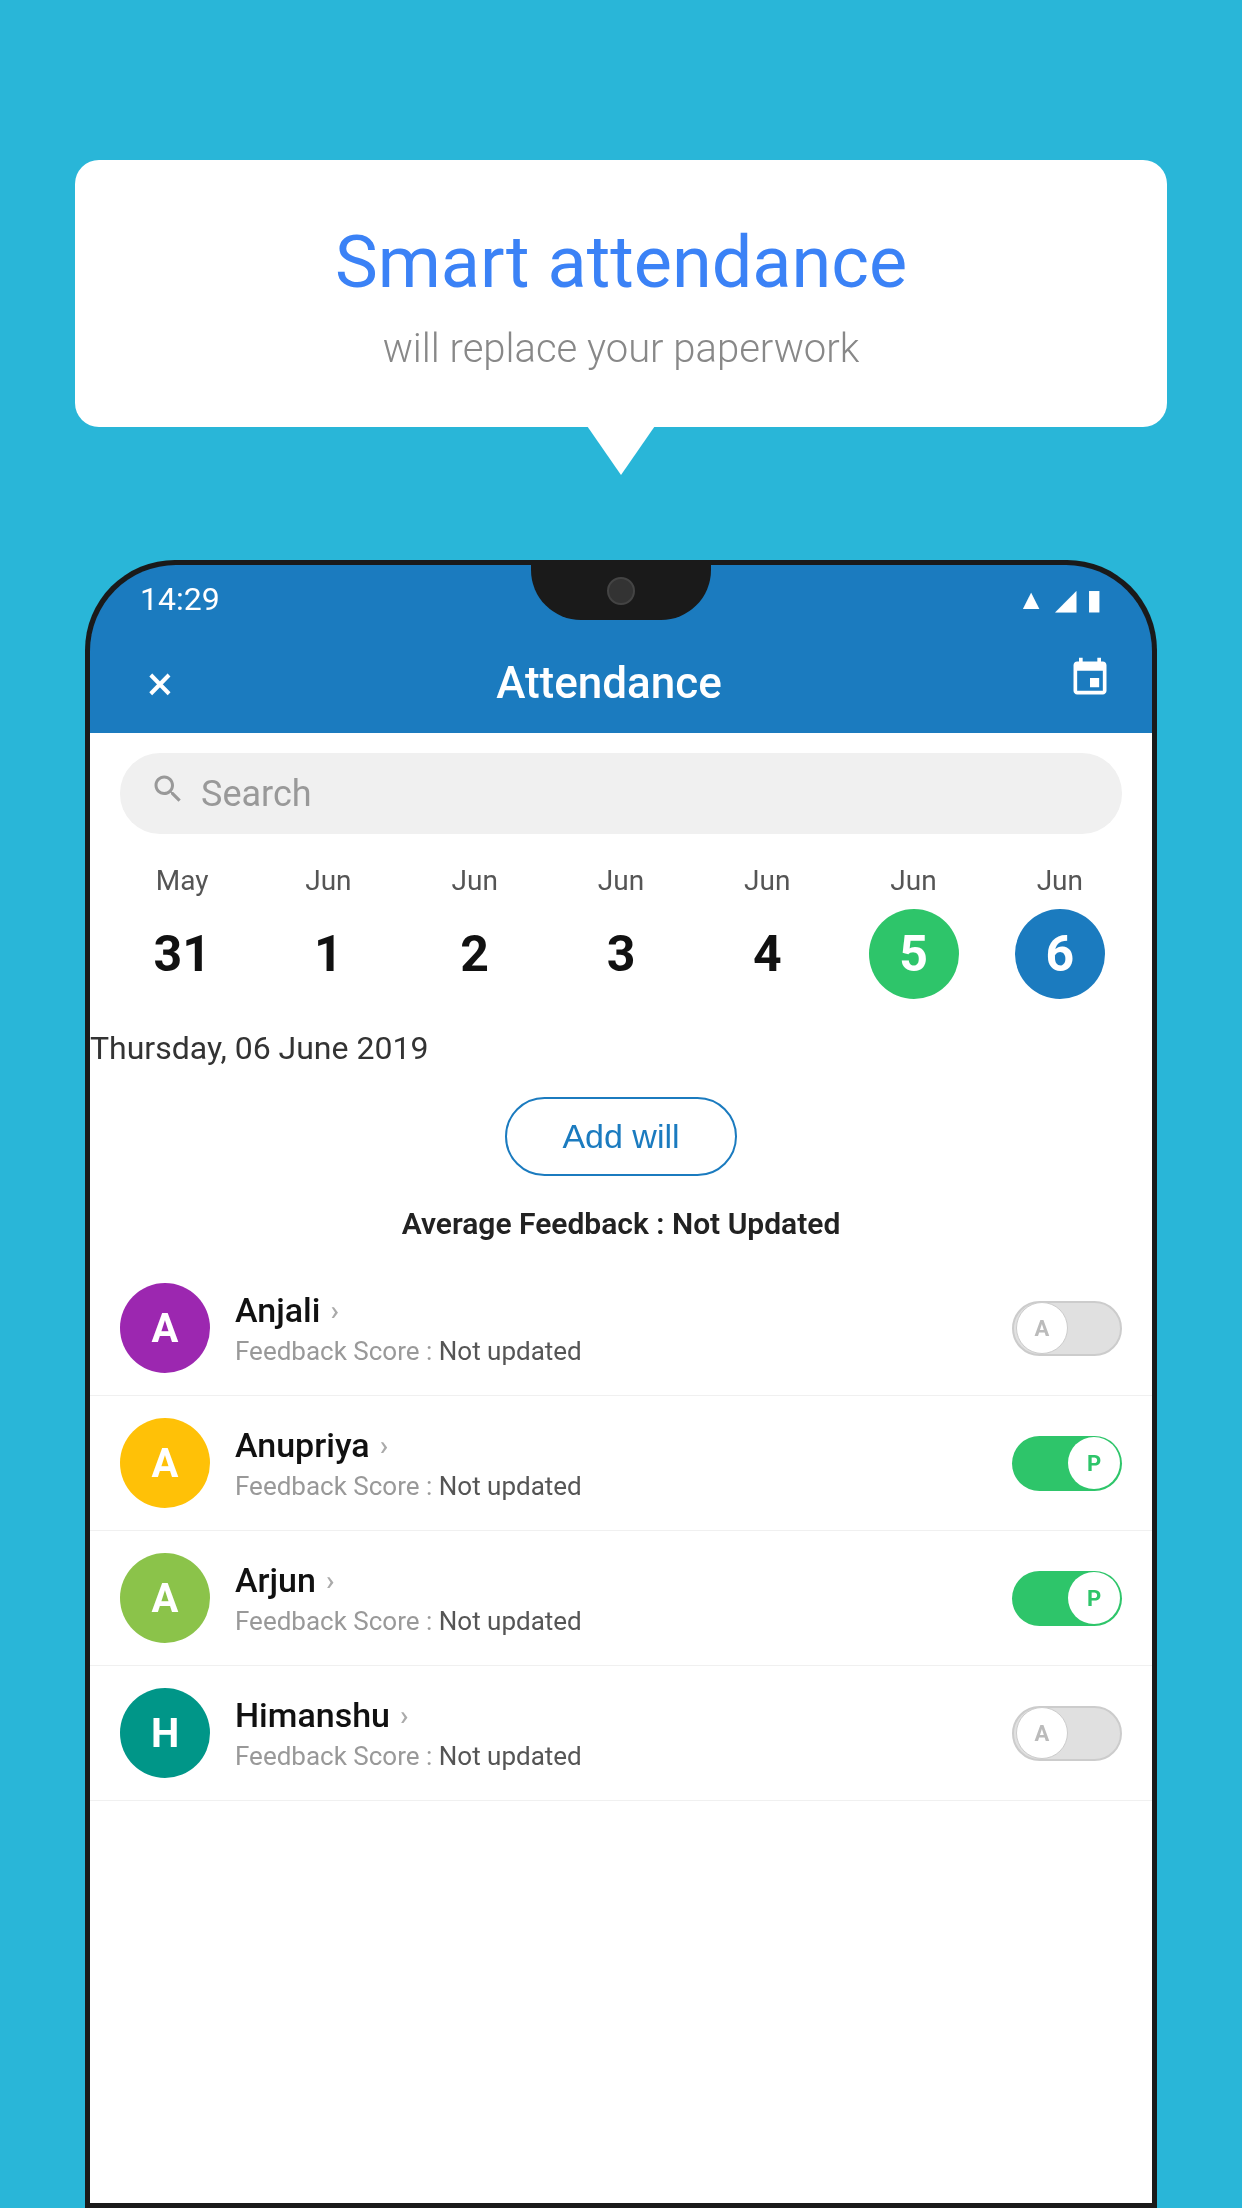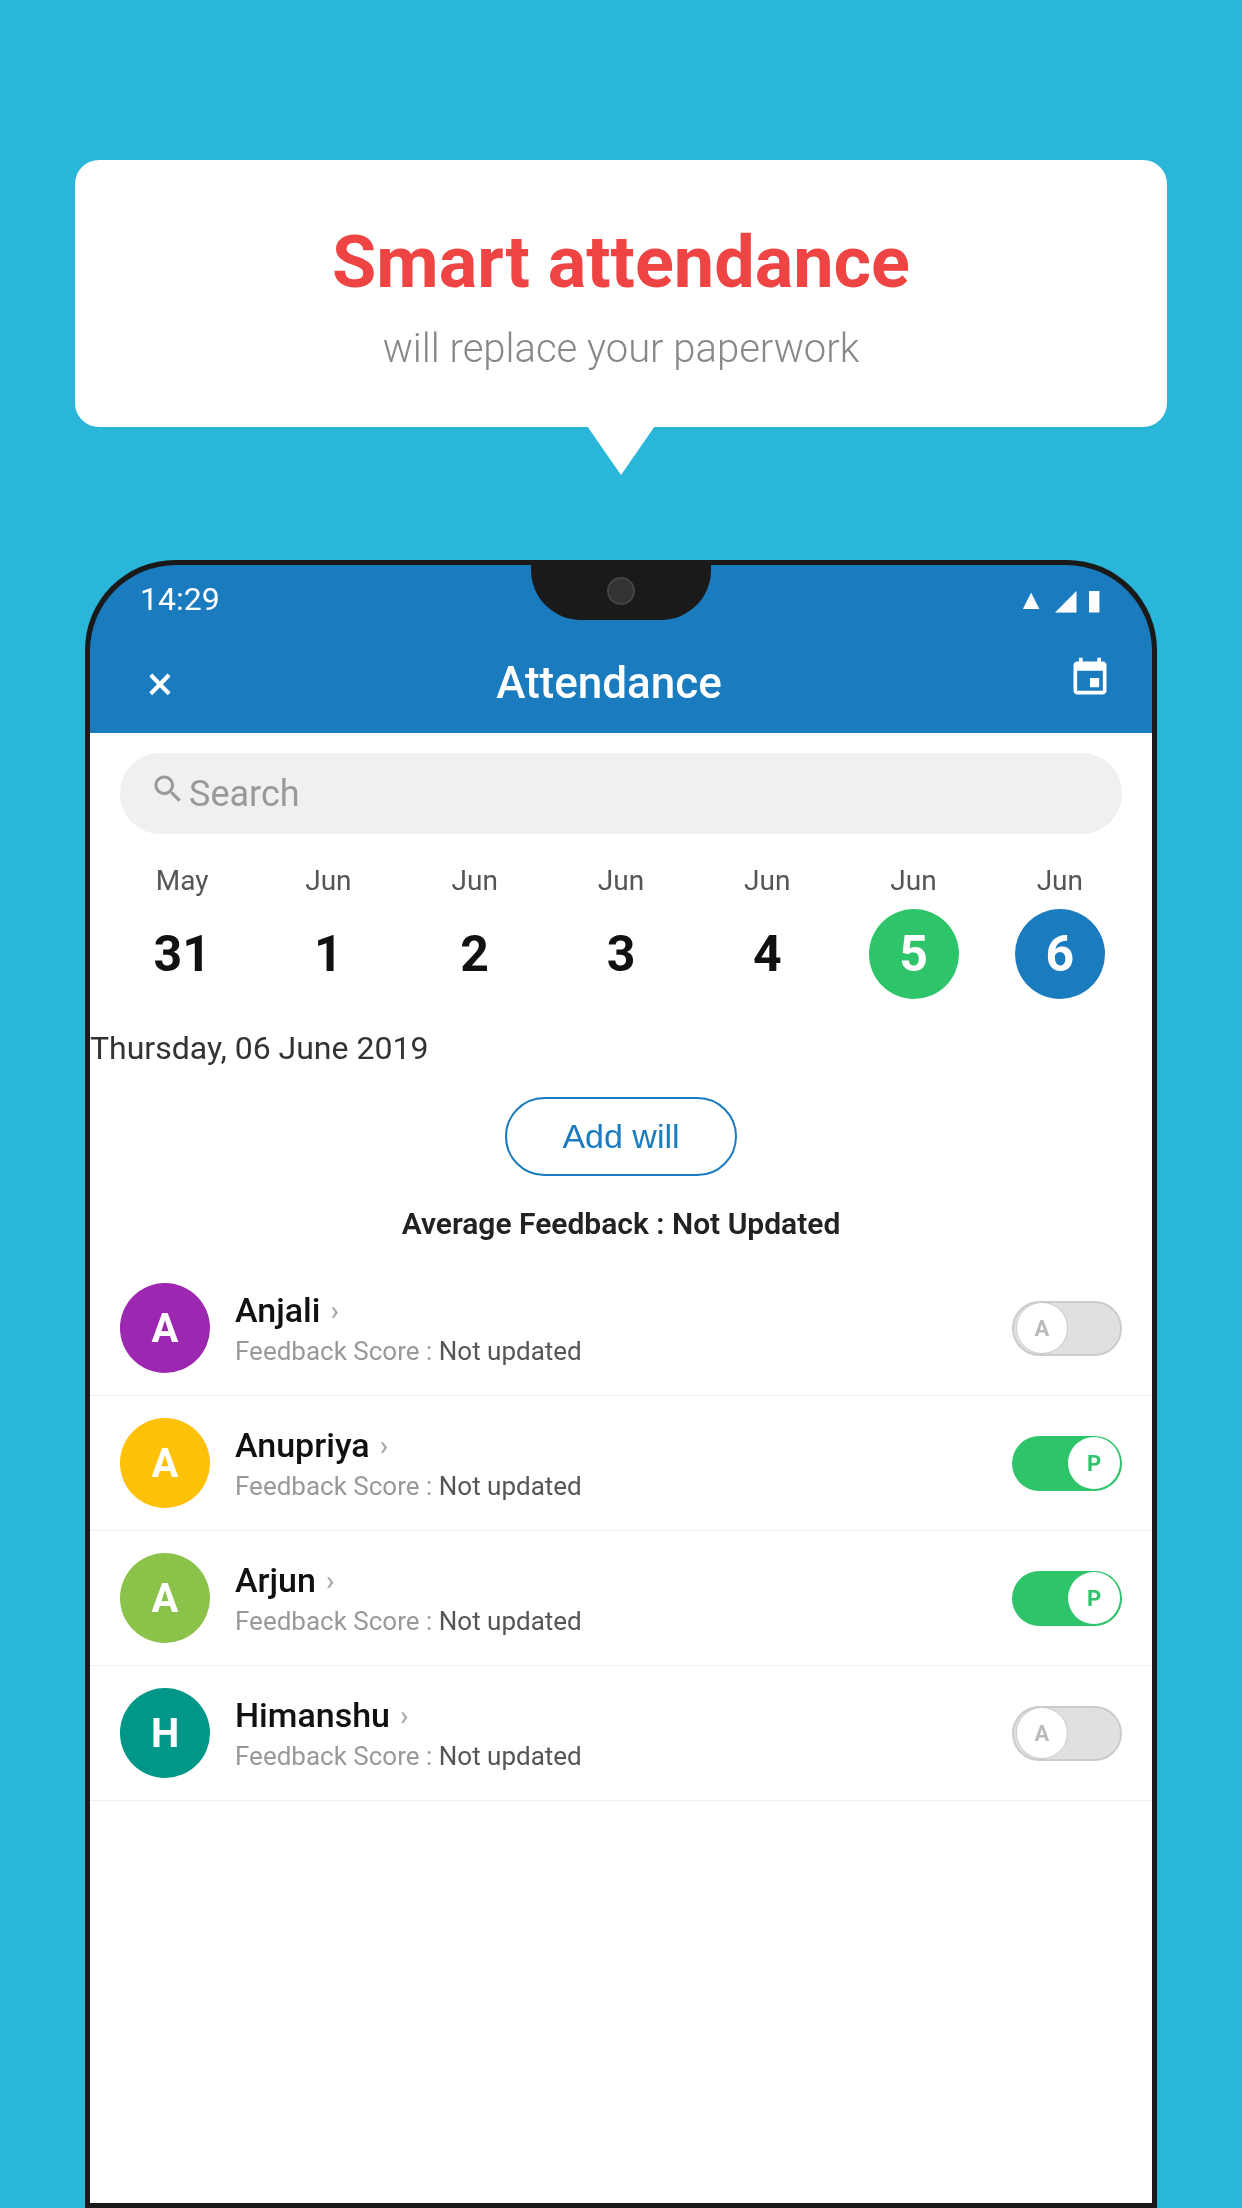--- a/index.html
+++ b/index.html
@@ -37,22 +37,22 @@
       transform: translateX(-50%);
       width: 0;
       height: 0;
       border-left: 36px solid transparent;
       border-right: 36px solid transparent;
       border-top: 52px solid white;
     }
 
     .bubble-title {
       font-size: 72px;
-      color: #ef4444;
-      font-weight: 700;
+      color: #3b82f6;
+      font-weight: 400;
       margin-bottom: 20px;
     }
 
     .bubble-subtitle {
       font-size: 40px;
       color: #888;
       font-weight: 300;
     }
 
     
@@ -173,21 +173,21 @@
       padding: 20px 30px;
       background: white;
     }
 
     .search-input-wrap {
       background: #f0f0f0;
       border-radius: 40px;
       display: flex;
       align-items: center;
       padding: 18px 30px;
-      gap: 3px;
+      gap: 15px;
     }
 
     .search-icon-wrap {
       color: #999;
       font-size: 36px;
     }
 
     .search-text {
       color: #999;
       font-size: 36px;

